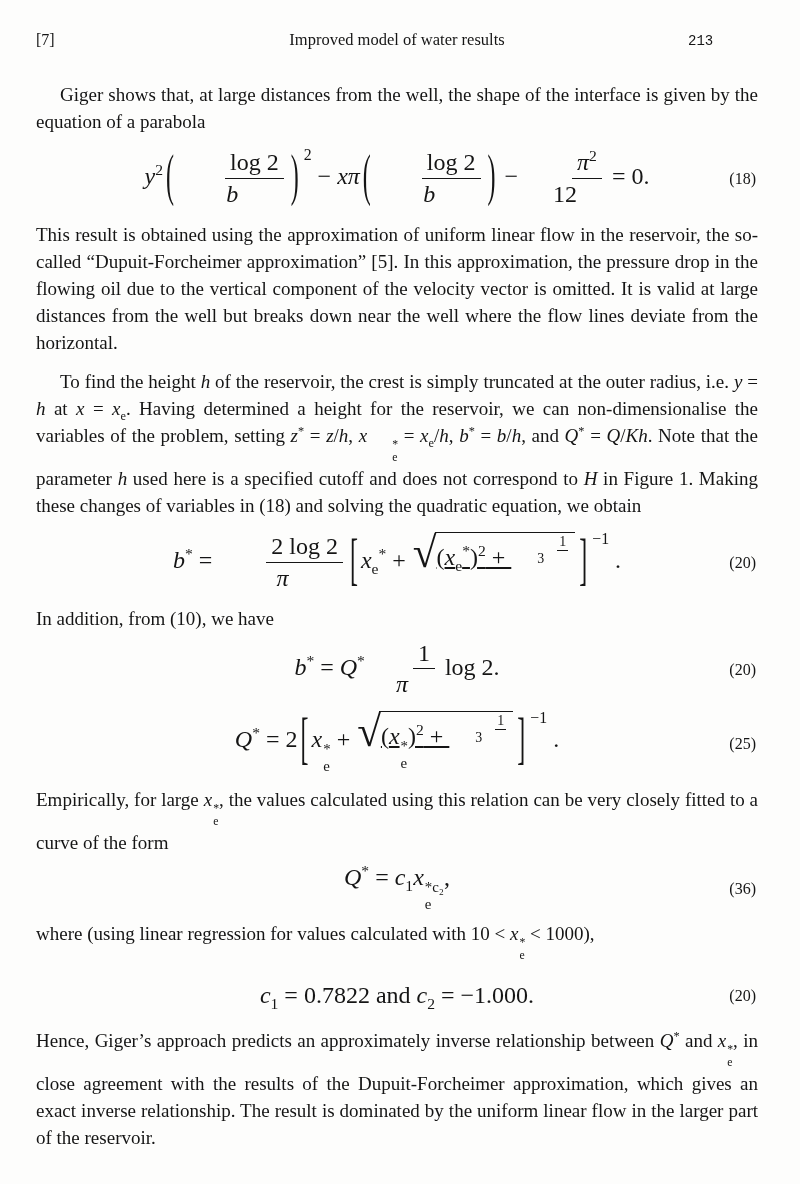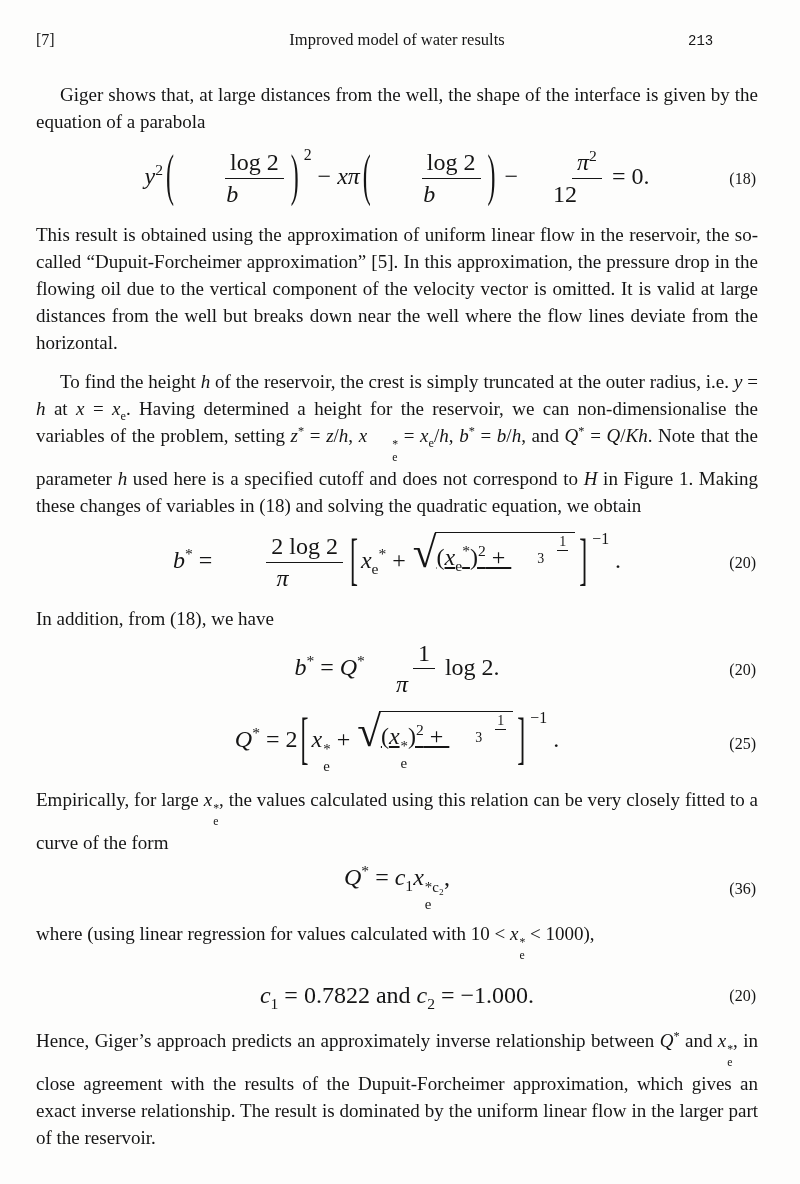--- a/index.html
+++ b/index.html
@@ -70,21 +70,21 @@
       </span><span class="m-rm"> = </span><span class="m-it">x</span><sub class="m-sub">e</sub><span class="m-rm">/</span><span class="m-it">h</span><span class="m-rm">, </span><span class="m-it">b</span><sup class="m-sup">*</sup><span class="m-rm"> = </span><span class="m-it">b</span><span class="m-rm">/</span><span class="m-it">h</span><span class="m-rm">, and </span><span class="m-it">Q</span><sup class="m-sup">*</sup><span class="m-rm"> = </span><span class="m-it">Q</span><span class="m-rm">/</span><span class="m-it">Kh</span><span class="m-rm">.  Note that the parameter </span><span class="m-it">h</span><span class="m-rm"> used here is a specified cutoff and does not correspond to </span><span class="m-it">H</span><span class="m-rm"> in Figure 1.  Making these changes of variables in (18) and solving the quadratic equation, we obtain</span></p>
 
   <div class="eq-row tall">
     <span class="eq-body"><span class="m-it">b</span><sup class="m-sup">*</sup><span class="m-rm"> = </span><span class="m-frac"><span class="m-num"><span class="m-rm">2 log 2</span></span><span class="m-den"><span class="m-it">π</span></span></span><span class="m-big">[</span><span class="m-it">x</span><sub class="m-sub">e</sub><sup class="m-sup">*</sup><span class="m-rm"> + </span><span class="m-sqrt">
           <span class="m-rad">√</span>
           <span class="m-radicand"><span class="m-rm">(</span><span class="m-it">x</span><sub class="m-sub">e</sub><sup class="m-sup">*</sup><span class="m-rm">)</span><sup class="m-sup">2</sup><span class="m-rm"> + </span><span class="m-frac m-sfrac"><span class="m-num"><span class="m-rm">1</span></span><span class="m-den"><span class="m-rm">3</span></span></span></span>
         </span><span class="m-big">]</span><span class="m-hisup">−1</span><span class="m-rm"> .</span></span>
     <span class="eq-tag">(20)</span>
   </div>
 
-  <p>In addition, from (18), we have</p>
+  <p>In addition, from (10), we have</p>
 
   <div class="eq-row">
     <span class="eq-body"><span class="m-it">b</span><sup class="m-sup">*</sup><span class="m-rm"> = </span><span class="m-it">Q</span><sup class="m-sup">*</sup><span class="m-frac"><span class="m-num"><span class="m-rm">1</span></span><span class="m-den"><span class="m-it">π</span></span></span><span class="m-rm"> log 2.</span></span>
     <span class="eq-tag">(20)</span>
   </div>
 
 
   <div class="eq-row tall">
     <span class="eq-body"><span class="m-it">Q</span><sup class="m-sup">*</sup><span class="m-rm"> = 2</span><span class="m-big">[</span><span class="m-it">x</span><span class="m-supsub">
           <span class="m-ss-sup">*</span>

